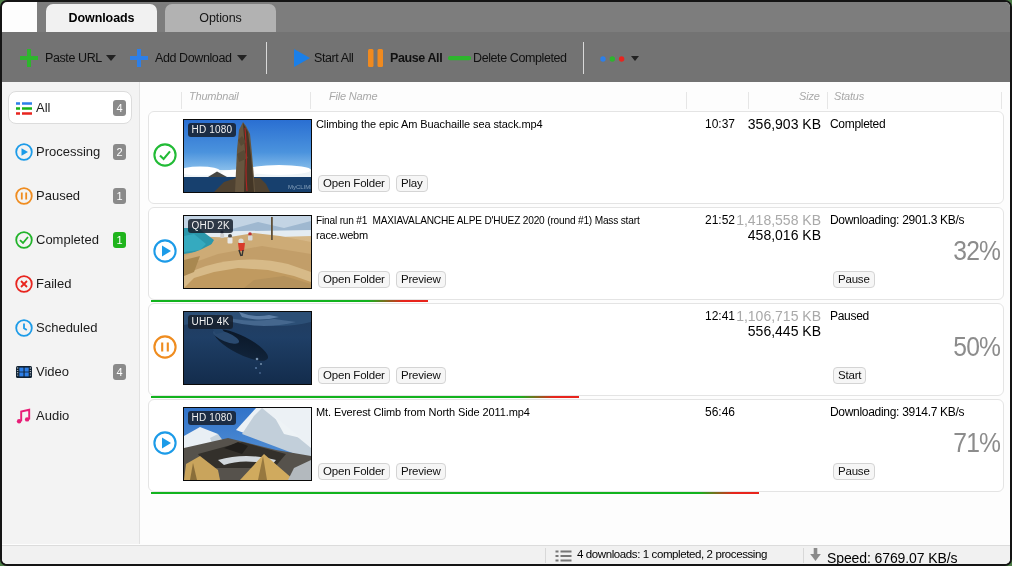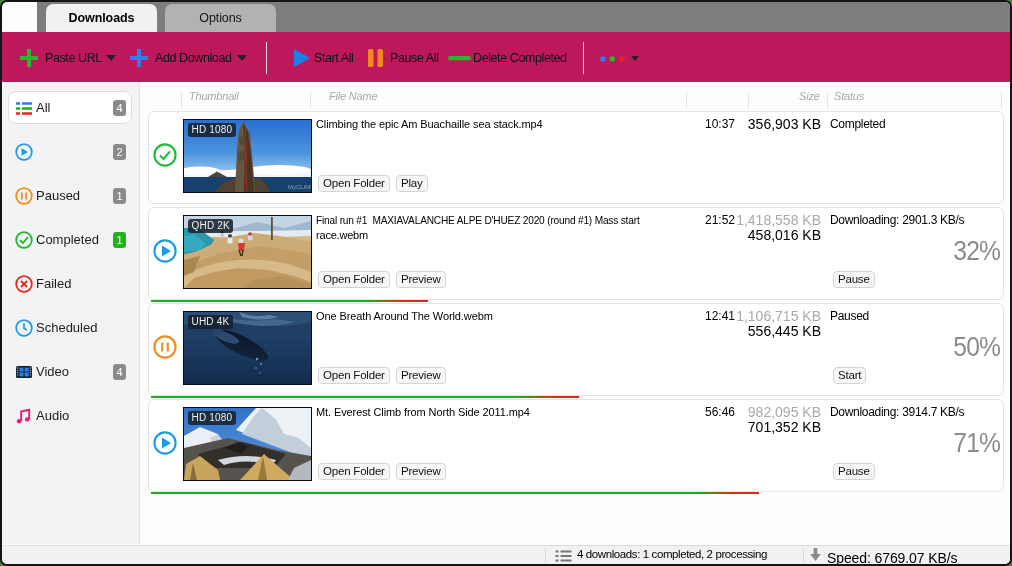--- a/index.html
+++ b/index.html
@@ -7,21 +7,21 @@
 body { font-family:"Liberation Sans", sans-serif; }
 #win { position:absolute; left:0; top:0; width:1012px; height:566px; border:2px solid #141414; border-radius:7px; background:#fdfdfd; overflow:hidden; }
 
 #titlebar { position:absolute; left:0; top:0; width:1008px; height:30px; background:#7d7d7d;margin-left:35px; }
 .tab { position:absolute; top:2px; height:28px; border-radius:7px 7px 0 0; font-size:12.5px; text-align:center; line-height:28px; letter-spacing:-0.1px; }
 #tab-dl { left:9px; width:111px; background:#f1f1f1; font-weight:bold; color:#000; }
 #tab-op { left:128px; width:111px; background:#b2b2b2; color:#151515; }
 #burger { position:absolute; right:8px; top:6px; width:20px; height:19px; }
 #burger div { position:absolute; left:0; width:20px; height:2.8px; background:#fff; border-radius:2px; }
 
-#toolbar { position:absolute; left:0; top:30px; width:1008px; height:50px; background:#be185d; }
+#toolbar { position:absolute; left:0; top:30px; width:1008px; height:50px; background:#737373; }
 .tbtxt { position:absolute; top:1px; height:50px; line-height:50px; font-size:12.5px; color:#111; letter-spacing:-0.4px; }
 .vsep { position:absolute; top:10px; height:32px; width:1px; background:#d9d9d9; }
 .tri { position:absolute; width:0; height:0; border-left:5px solid transparent; border-right:5px solid transparent; border-top:6px solid #222; }
 
 #sidebar { position:absolute; left:0; top:80px; width:137px; height:462px; background:#f3f3f3; }
 #sbdivider { position:absolute; left:137px; top:80px; width:1px; height:462px; background:#e2e2e2; }
 #main { position:absolute; left:138px; top:80px; width:870px; height:462px; background:#fdfdfd; }
 .sb-item { position:absolute; left:0; width:137px; height:44px; }
 .sb-label { position:absolute; left:34px; top:0; height:44px; line-height:44px; font-size:13px; color:#1c1c1c; }
 .sb-icon { position:absolute; left:13px; top:13px; width:18px; height:18px; }
@@ -72,21 +72,21 @@
     <div class="tri" style="left:235px; top:23px;"></div>
     <div class="vsep" style="left:264px;"></div>
     <svg style="position:absolute;left:291px;top:17px;" width="17" height="18" viewBox="0 0 17 18">
         <path d="M1 0 L17 9 L1 18 Z" fill="#1a7fe8"></path>
       </svg>
     <div class="tbtxt" style="left:312px;">Start All</div>
     <svg style="position:absolute;left:366px;top:17px;" width="16" height="18" viewBox="0 0 16 18">
         <rect x="0" y="0" width="5.5" height="18" rx="1.5" fill="#f08a1f"></rect>
         <rect x="9.5" y="0" width="5.5" height="18" rx="1.5" fill="#f08a1f"></rect>
       </svg>
-    <div class="tbtxt" style="left:388px;">Pause All</div>
+    <div class="tbtxt" style="left:388px;font-weight:bold;">Pause All</div>
     <svg style="position:absolute;left:446px;top:24px;" width="23" height="5" viewBox="0 0 23 5">
         <rect width="23" height="4.2" rx="2" fill="#2db52d"></rect>
       </svg>
     <div class="tbtxt" style="left:471px;">Delete Completed</div>
     <div class="vsep" style="left:581px;"></div>
     <svg style="position:absolute;left:598px;top:24px;" width="26" height="6" viewBox="0 0 26 6">
         <circle cx="3" cy="3" r="2.7" fill="#2d7fe8"></circle>
         <circle cx="12.3" cy="3" r="2.7" fill="#2db52d"></circle>
         <circle cx="21.6" cy="3" r="2.7" fill="#e8251f"></circle>
       </svg>
@@ -102,20 +102,21 @@
         <path d="M1 14.5h4M7 14.5h10" stroke="#e8251f" stroke-width="2.6"></path>
       </svg>
       <div class="sb-label">All</div>
         <div class="badge">4</div>
     </div>
     <div class="sb-item" style="top:48px;">
       <svg class="sb-icon" viewBox="0 0 18 18">
           <circle cx="9" cy="9" r="7.8" fill="none" stroke="#1c9be8" stroke-width="1.8"></circle>
           <path d="M6.5 5.2 L13 9 L6.5 12.8 Z" fill="#1c9be8"></path>
         </svg>
+      <div class="sb-label">Processing</div>
         <div class="badge">2</div>
     </div>
     <div class="sb-item" style="top:92px;">
       <svg class="sb-icon" viewBox="0 0 18 18">
           <circle cx="9" cy="9" r="7.8" fill="none" stroke="#ef8c1f" stroke-width="1.8"></circle>
           <path d="M6.8 5.5v7M11.2 5.5v7" stroke="#ef8c1f" stroke-width="1.8"></path>
         </svg>
       <div class="sb-label">Paused</div>
         <div class="badge">1</div>
     </div>
@@ -293,21 +294,20 @@
         <ellipse cx="57" cy="33" rx="30" ry="9" transform="rotate(27 57 33)" fill="url(#wh3)"></ellipse>
         <ellipse cx="42" cy="25" rx="14" ry="4.5" transform="rotate(22 42 25)" fill="#2a4a70"></ellipse>
         <path d="M28 16 L36 13 L40 20 L32 22 Z" fill="#24456b"></path>
         <circle cx="73" cy="47" r="1.3" fill="#7590ad"></circle>
             <circle cx="77" cy="52" r="1" fill="#7590ad"></circle>
             <circle cx="72" cy="56" r="1.1" fill="#54749c"></circle>
             <circle cx="76" cy="61" r="0.9" fill="#49688e"></circle>
       </svg>
           <div class="tbadge">UHD 4K</div>
         </div>
-      <div class="title">One Breath Around The World.webm</div>
       <div class="dur">12:41</div>
       <div class="sz"><span class="szgray">1,106,715 KB</span><br>556,445 KB</div>
       <div class="rstatus">Paused</div>
       <div class="pct">50%</div>
       <button class="btn" style="left:169px;">Open Folder</button>
       <button class="btn" style="left:247px;">Preview</button>
       <button class="btn" style="left:684px;">Start</button>
       <div class="pline" style="width:428px; background:linear-gradient(90deg,#12b31e 0,#12b31e 368px,#e8241c 403px,#e8241c 100%);"></div>
     </div>
 
@@ -337,21 +337,20 @@
         <path d="M0 72 L2 56 L16 48 L34 62 L36 72 Z" fill="#c9a45c"></path>
         <path d="M9 55 L13 72 L6 72 Z" fill="#8a6e3a"></path>
         <path d="M56 72 L80 46 L110 72 Z" fill="#d0aa5e"></path>
         <path d="M79 48 L83 72 L74 72 Z" fill="#97783f"></path>
         <path d="M110 60 L127 52 L127 72 L104 72 Z" fill="#b3b9be"></path>
       </svg>
           <div class="tbadge">HD 1080</div>
         </div>
       <div class="title">Mt. Everest Climb from North Side 2011.mp4</div>
       <div class="dur">56:46</div>
-      <div class="sz"><span class="szgray">982,095 KB</span><br>701,352 KB</div>
       <div class="rstatus">Downloading: 3914.7 KB/s</div>
       <div class="pct">71%</div>
       <button class="btn" style="left:169px;">Open Folder</button>
       <button class="btn" style="left:247px;">Preview</button>
       <button class="btn" style="left:684px;">Pause</button>
       <div class="pline" style="width:608px; background:linear-gradient(90deg,#12b31e 0,#12b31e 548px,#e8241c 583px,#e8241c 100%);"></div>
     </div>
   </div>
 
   <div id="statusbar">

